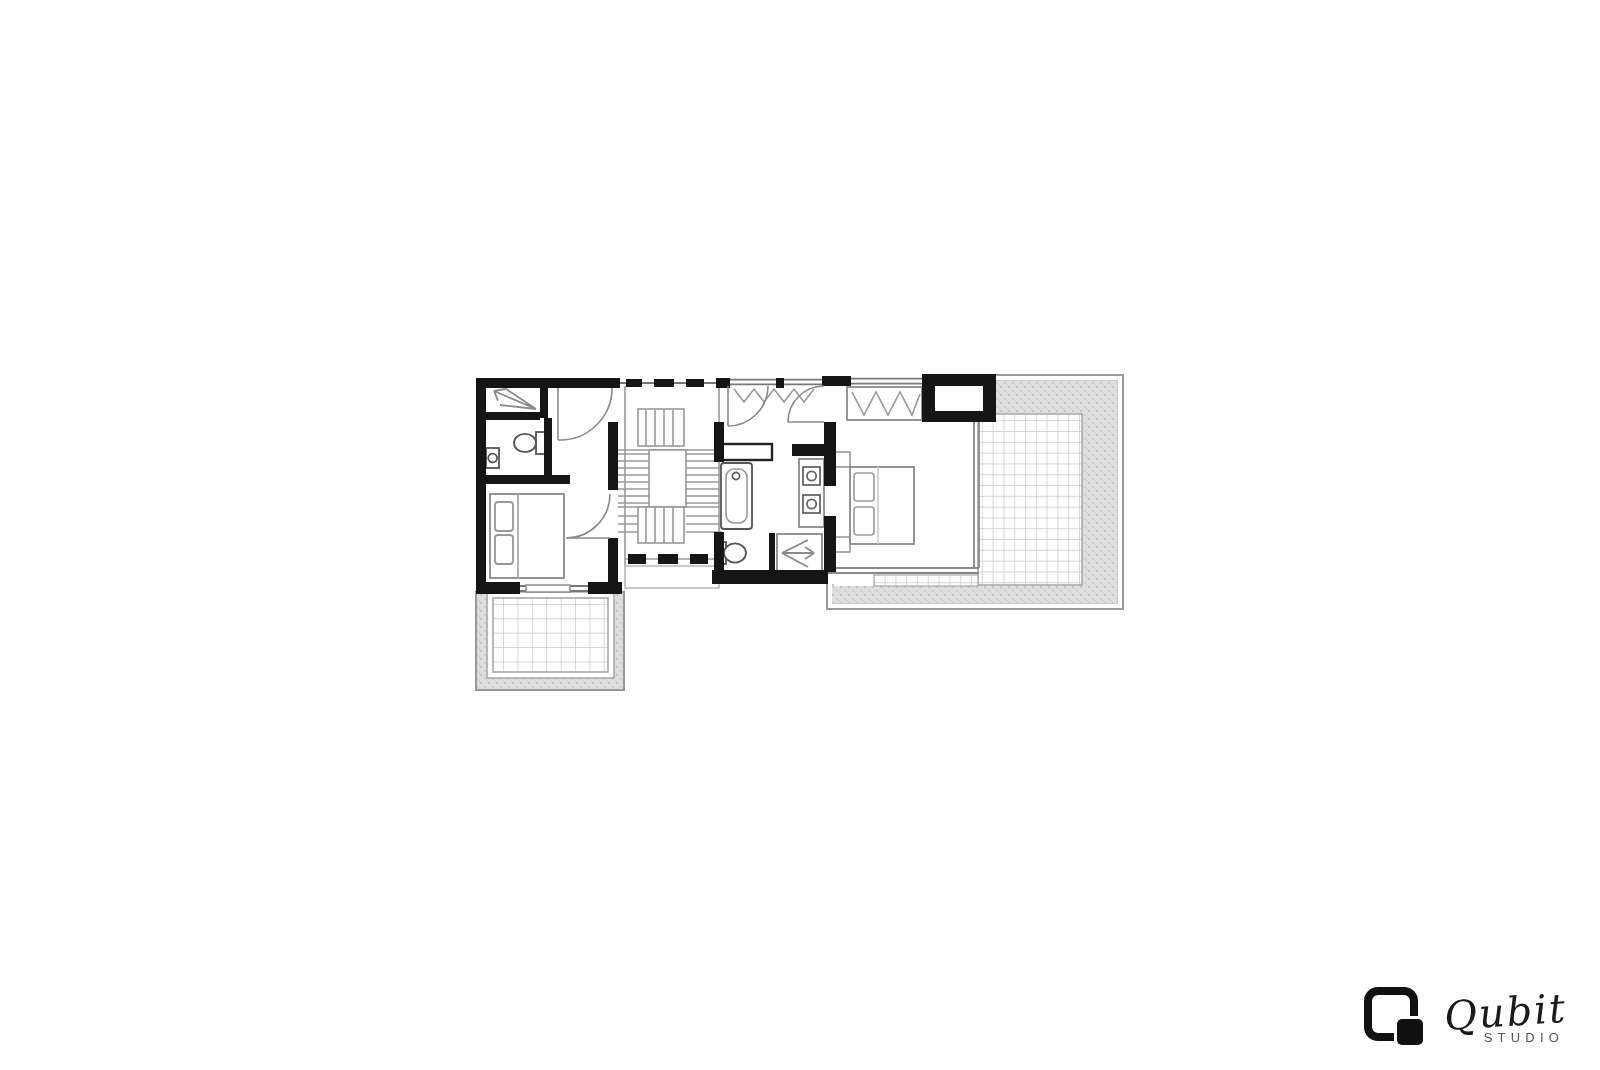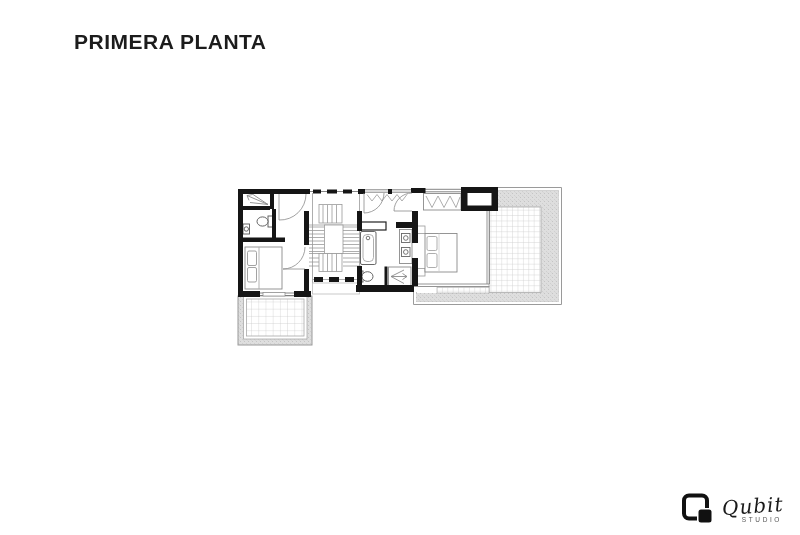--- a/index.html
+++ b/index.html
@@ -13,21 +13,20 @@
   .logo-text{display:flex;flex-direction:column;align-items:flex-end;line-height:1;}
   .logo-brand{font-family:"DejaVu Serif",serif;font-style:italic;font-size:20px;
               color:#1a1a1a;transform:rotate(-4deg);letter-spacing:1px;}
   .logo-sub{font-size:6.5px;letter-spacing:2.6px;color:#555;margin-top:1px;margin-right:2px;}
 </style>
 </head>
 <body>
 
 <div class="canvas">
 
-  <div class="title">PRIMERA PLANTA</div>
 
   <svg class="plan-svg" viewBox="0 0 800 535">
     <defs>
       <pattern id="stip" width="4" height="4" patternUnits="userSpaceOnUse">
         <rect width="4" height="4" fill="#dedede"></rect>
         <rect x="0" y="1" width="1" height="1" fill="#c4c4c4"></rect>
         <rect x="2" y="3" width="1" height="1" fill="#cfcfcf"></rect>
         <rect x="3" y="0" width="1" height="1" fill="#d6d6d6"></rect>
       </pattern>
       <pattern id="tile5" width="5.4" height="5.4" patternUnits="userSpaceOnUse">

